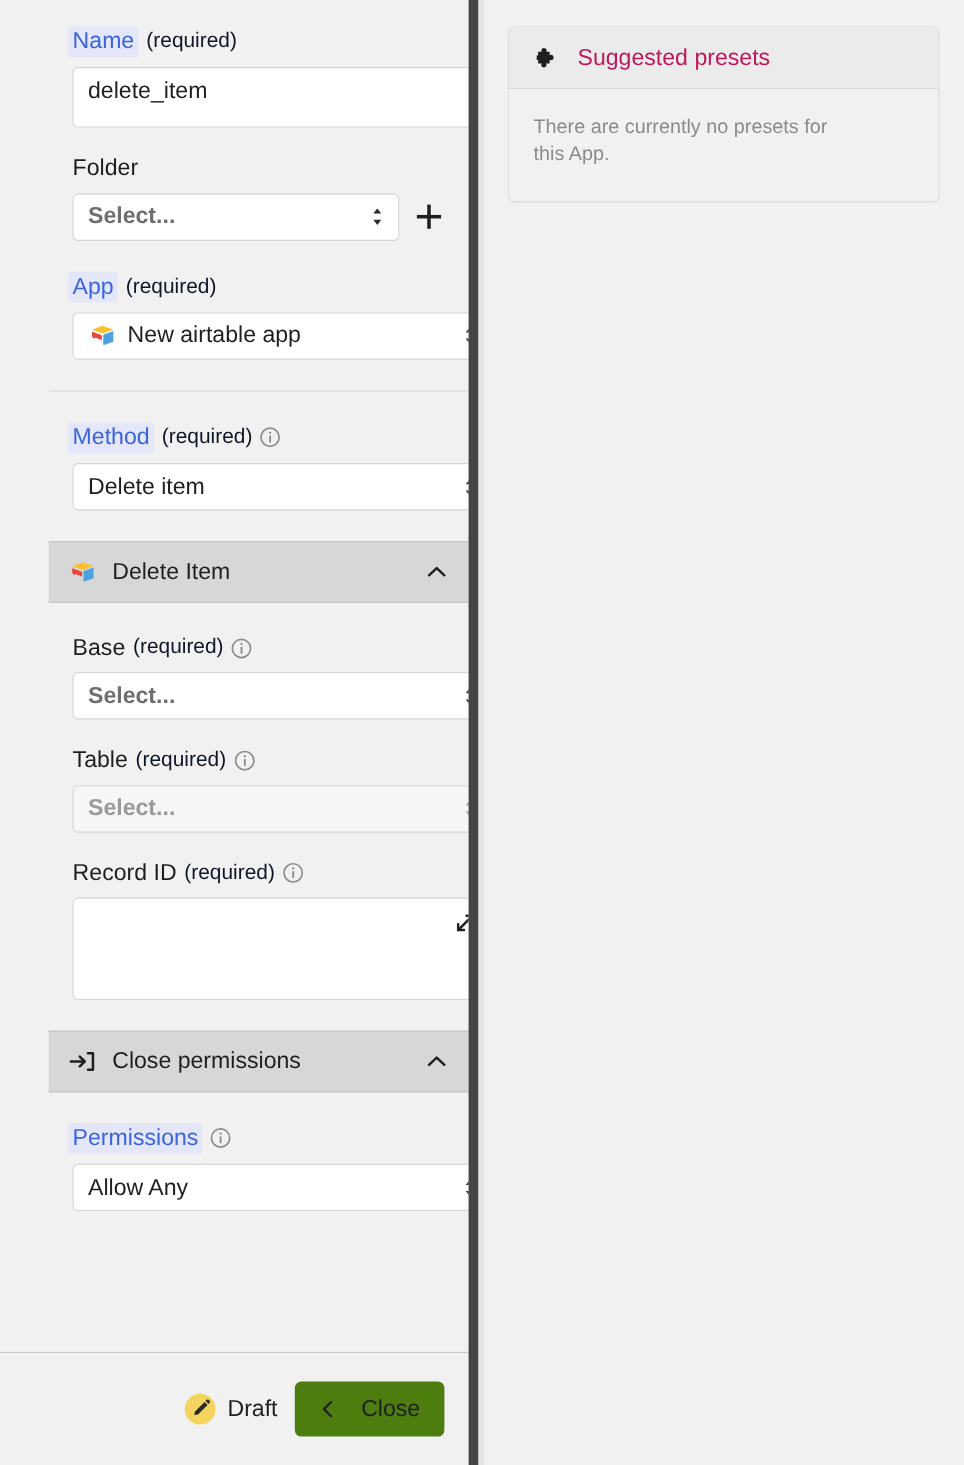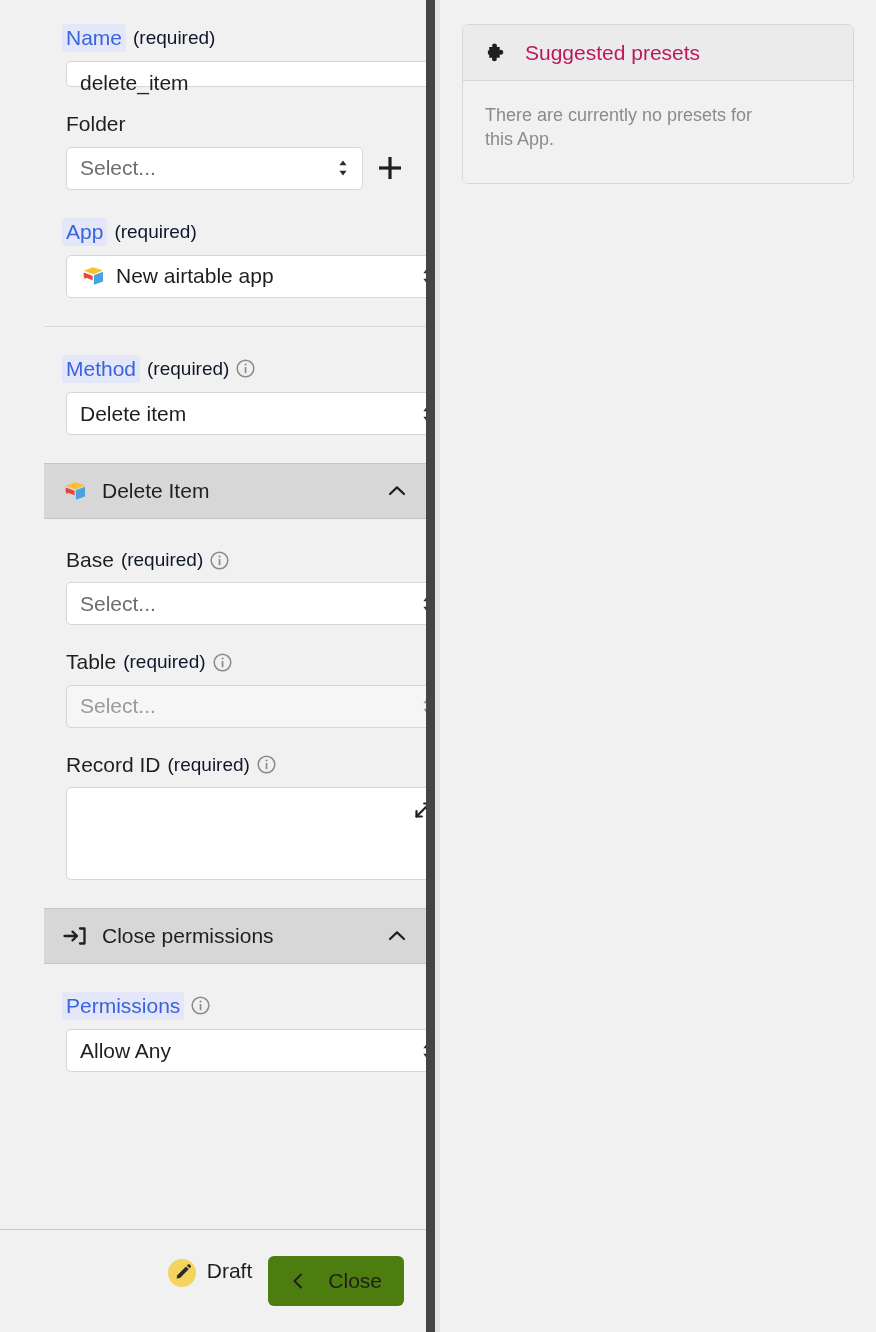--- a/index.html
+++ b/index.html
@@ -81,38 +81,38 @@
 
   .input-text, .select-box, .textarea-box {
     width: 381px;
     background: #ffffff;
     border: 1px solid #d6d6d6;
     border-radius: 5px;
     font-size: 21px;
     color: #1f1f1f;
   }
   .input-text {
-    height: 26px;
+    height: 55px;
     line-height: 41px;
     padding: 0 13px;
   }
   .select-box {
     height: 43px;
     position: relative;
     display: flex;
     align-items: center;
     padding: 0 13px;
     gap: 10px;
   }
   .select-box.disabled {
     background: #f6f6f6;
     color: #9a9a9a;
   }
   .select-box .sel-text { flex: 1 1 auto; }
-  .select-box .sel-text.placeholder { color: #6e6e6e; }
+  .select-box .sel-text.placeholder { color: #6e6e6e; font-weight: bold; }
   .select-box.disabled .sel-text.placeholder { color: #9a9a9a; }
   .chev-updown {
     width: 12px; height: 20px;
     flex: 0 0 12px;
   }
   .chev-updown svg { display: block; }
 
   .textarea-box {
     height: 93px;
     position: relative;
@@ -173,21 +173,21 @@
     background: #f1f1f1;
     border-top: 1px solid #c9c9c9;
     display: flex;
     align-items: center;
     justify-content: flex-end;
     padding-right: 22px;
     gap: 0px;
   }
   .draft-chip {
     display: flex;
-    align-items: flex-start;
+    align-items: center;
     gap: 11px;
     padding: 0 16px;
     height: 44px;
   }
   .draft-dot {
     width: 28px; height: 28px;
     border-radius: 50%;
     background: #f4d35e;
     display: inline-flex;
     align-items: center;

